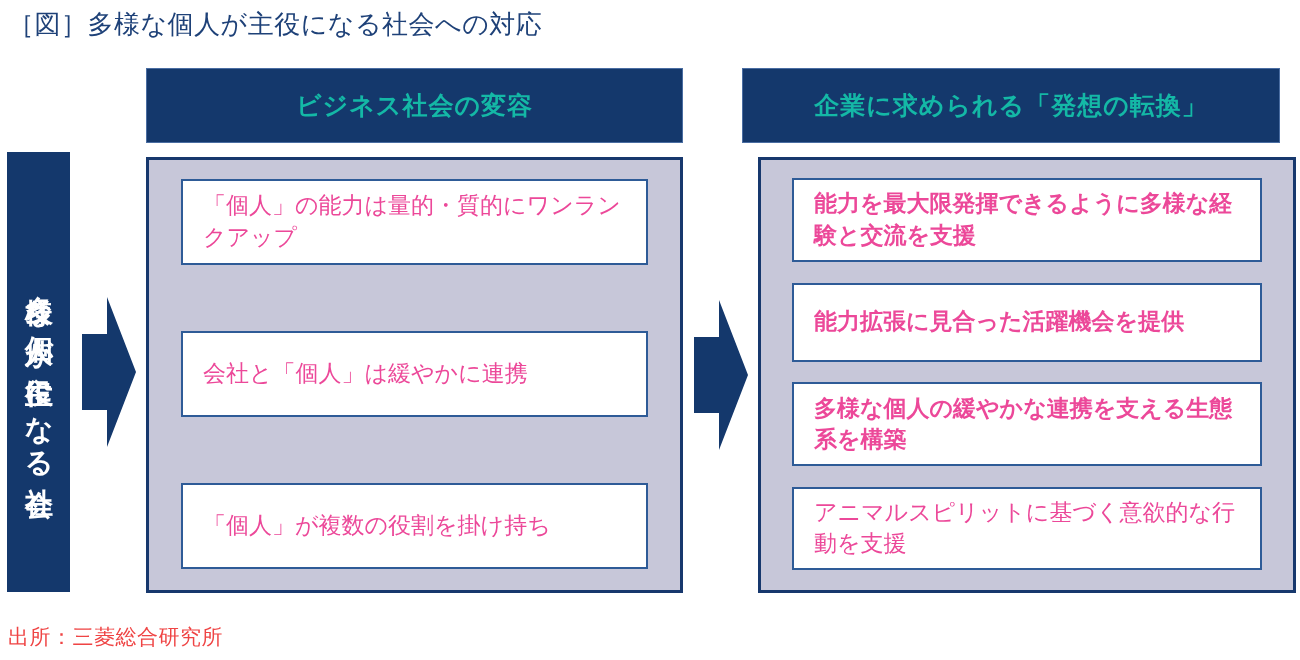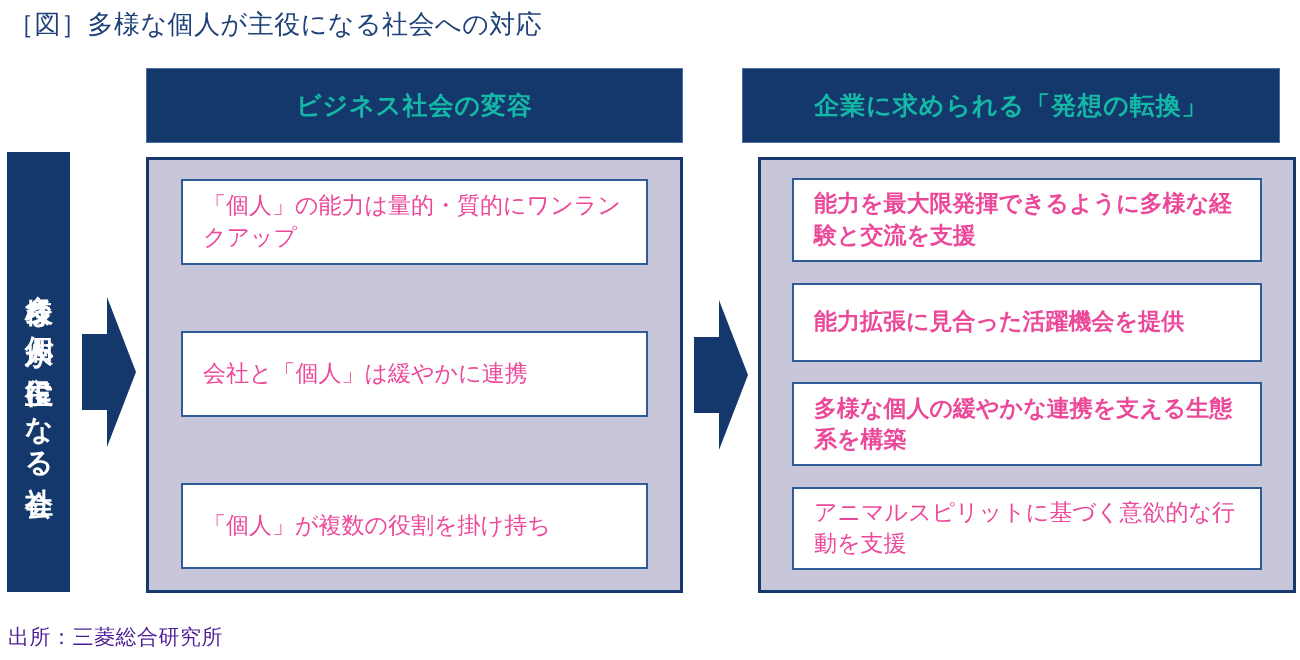--- a/index.html
+++ b/index.html
@@ -62,21 +62,21 @@
     padding: 6px 20px;
     font-size: 23px; color: #ec4899; line-height: 1.38;
   }
   .panel.mid .item-box { height: 86px; }
   .h84 { height: 84px; font-weight: bold; }
   .h79 { height: 79px; font-weight: bold; }
   .h83 { height: 83px; }
 
   .source {
     position: absolute; left: 8px; top: 623px;
-    font-size: 21px; color: #4c1d95; letter-spacing: 0.5px;
+    font-size: 21px; color: #ef4444; letter-spacing: 0.5px;
   }
 </style>
 </head>
 <body>
 
 <div class="stage">
 
   <div class="fig-title">［図］多様な個人が主役になる社会への対応</div>
 
   <div class="v-banner">

